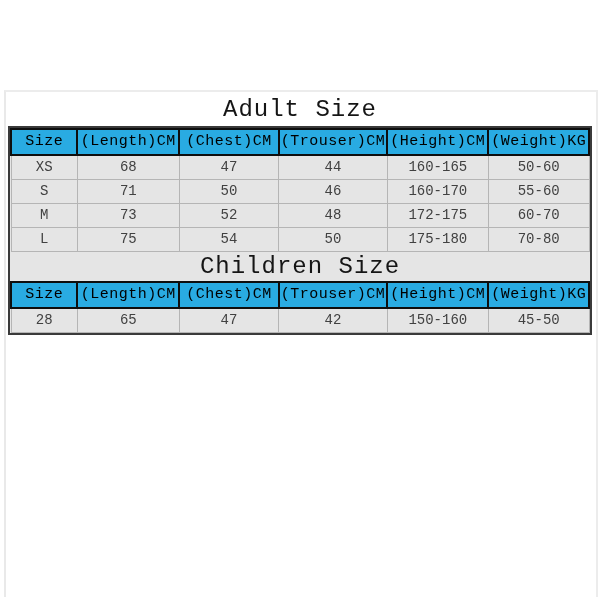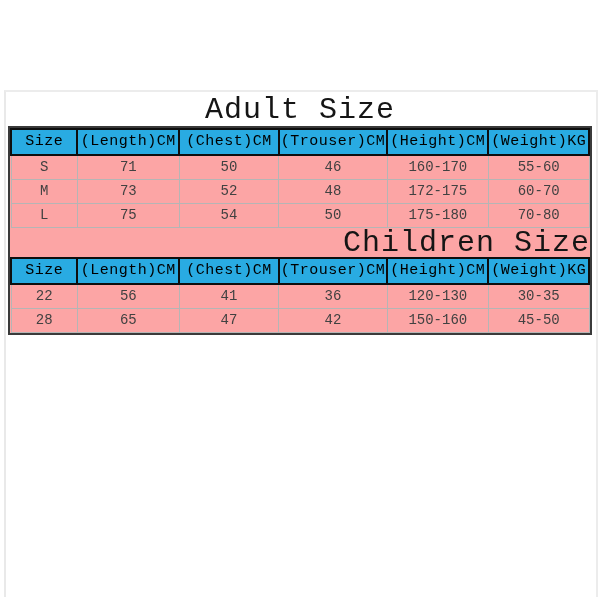--- a/index.html
+++ b/index.html
@@ -8,26 +8,26 @@
     font-family:"Liberation Mono","DejaVu Sans Mono",monospace;
     overflow:hidden;
   }
   .outer-frame{
     position:absolute;left:4px;top:90px;width:590px;height:505px;
     border-top:2px solid #ececec;border-left:2px solid #e9e9e9;border-right:2px solid #ececec;
     pointer-events:none;
   }
   .sheet{position:absolute;left:8px;top:92px;width:584px;}
   .section-title{
-    text-align:center;color:#151515;font-size:30px;line-height:24px;
+    text-align:center;color:#151515;font-size:24px;line-height:24px;
     letter-spacing:1px;white-space:nowrap;
   }
   .title-adult{padding:6px 0 4px 0;}
-  .title-children{padding:3px 0 2px 0;text-align:right;}
-  .chart-block{border:2px solid #3a3a3a;background:#fca5a5;}
+  .title-children{padding:3px 0 2px 0;}
+  .chart-block{border:2px solid #3a3a3a;background:#e5e5e5;}
   table.size-table{
     width:100%;border-collapse:collapse;table-layout:fixed;
   }
   col.c1{width:11.5%;} col.c2{width:17.6%;} col.c3{width:17.2%;}
   col.c4{width:18.8%;} col.c5{width:17.5%;} col.c6{width:17.4%;}
   table.size-table th{
     background:#29abe2;color:#000000;
     border:2px solid #0e0e0e;
     font-size:15px;font-weight:normal;letter-spacing:0.5px;
     padding:3px 0 4px 0;text-align:center;overflow:hidden;white-space:nowrap;
@@ -62,20 +62,28 @@
         <tr>
             <th>Size</th>
             <th>(Length)CM</th>
             <th>(Chest)CM</th>
             <th>(Trouser)CM</th>
             <th>(Height)CM</th>
             <th>(Weight)KG</th>
           </tr>
       </thead>
       <tbody>
+          <tr>
+            <td>XS</td>
+            <td>68</td>
+            <td>47</td>
+            <td>44</td>
+            <td>160-165</td>
+            <td>50-60</td>
+          </tr>
           <tr>
             <td>S</td>
             <td>71</td>
             <td>50</td>
             <td>46</td>
             <td>160-170</td>
             <td>55-60</td>
           </tr>
           <tr>
             <td>M</td>
@@ -112,28 +120,20 @@
             <th>Size</th>
             <th>(Length)CM</th>
             <th>(Chest)CM</th>
             <th>(Trouser)CM</th>
             <th>(Height)CM</th>
             <th>(Weight)KG</th>
           </tr>
       </thead>
       <tbody>
           <tr>
-            <td>22</td>
-            <td>56</td>
-            <td>41</td>
-            <td>36</td>
-            <td>120-130</td>
-            <td>30-35</td>
-          </tr>
-          <tr>
             <td>28</td>
             <td>65</td>
             <td>47</td>
             <td>42</td>
             <td>150-160</td>
             <td>45-50</td>
           </tr>
         </tbody>
     </table>
 

